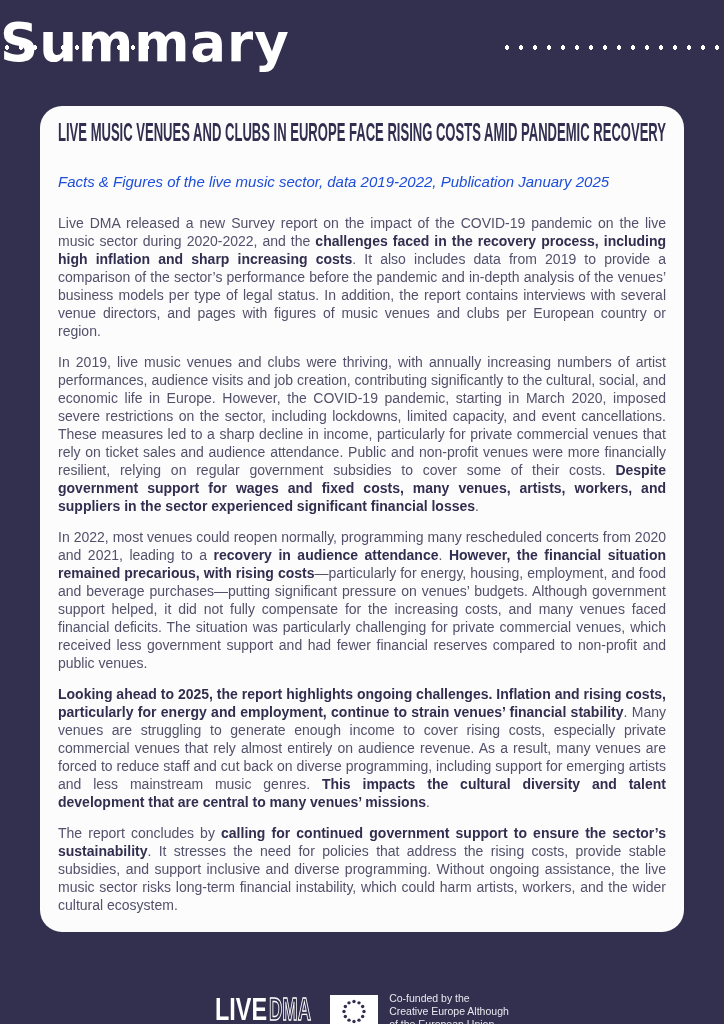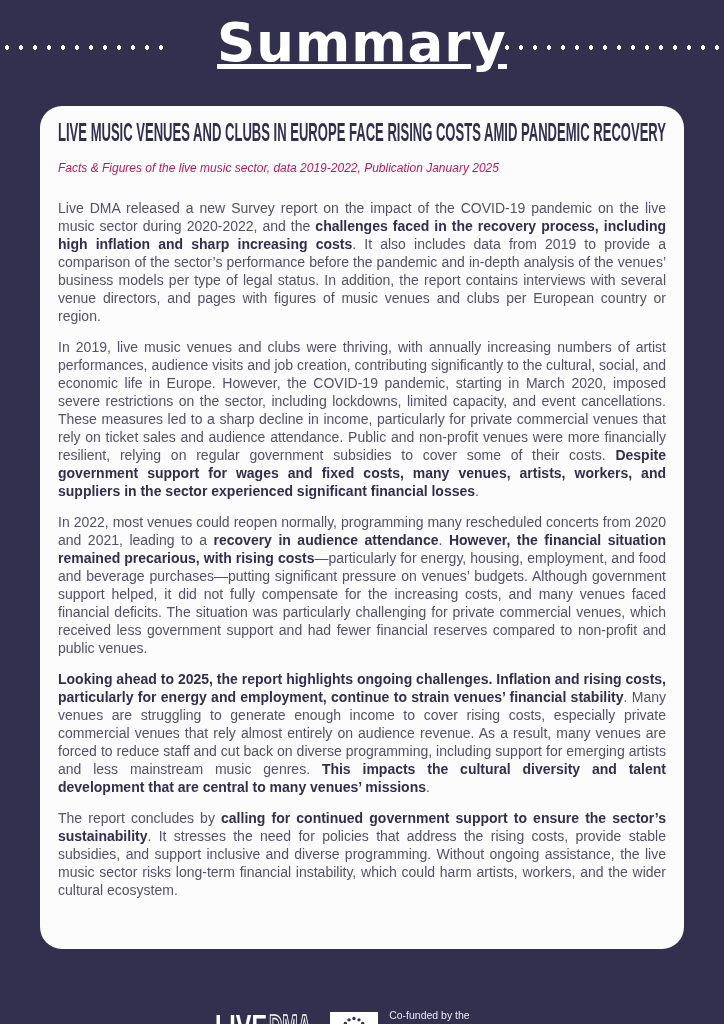--- a/index.html
+++ b/index.html
@@ -12,60 +12,58 @@
     overflow: hidden;
     position: relative;
   }
 
   
   .header {
     position: relative;
     height: 106px;
   }
   .page-title {
-    text-align: center;
     padding-top: 12px;
     font-family: "DejaVu Sans", sans-serif;
     font-weight: 700;
     font-size: 53px;
     letter-spacing: 1px;
     color: #FFFFFF;
-    text-decoration: underline;
   }
   .dots {
     position: absolute;
     top: 44px;
     height: 7px;
     background-image: radial-gradient(circle, #FFFFFF 0 2.4px, rgba(0,0,0,0) 2.5px);
     background-size: 14px 7px;
     background-repeat: repeat-x;
   }
   .dots-left  { left: 0;  width: 170px; }
   .dots-right { right: 0; width: 224px; }
 
   
   .card {
     margin: 0 40px;
     background: #FCFCFD;
     border-radius: 22px;
-    padding: 13px 18px 42px 18px;
+    padding: 13px 18px 10px 18px;
     min-height: 794px;
   }
   .headline-svg { display: block; width: 608px; height: 28px; }
   .headline-text {
     font-family: "Liberation Sans", sans-serif;
     font-weight: 700;
     font-size: 26px;
     fill: #322E4F;
   }
   .subtitle {
-    margin-top: 14px;
+    margin-top: 26px;
     font-style: italic;
-    font-size: 12px;
-    color: #be185d;
+    font-size: 15px;
+    color: #1d4ed8;
   }
   .paragraphs { margin-top: 24px; }
   .para {
     font-size: 14px;
     line-height: 18px;
     color: #53516A;
     text-align: justify;
     margin-bottom: 13px;
   }
   .para:last-child { margin-bottom: 8px; }

